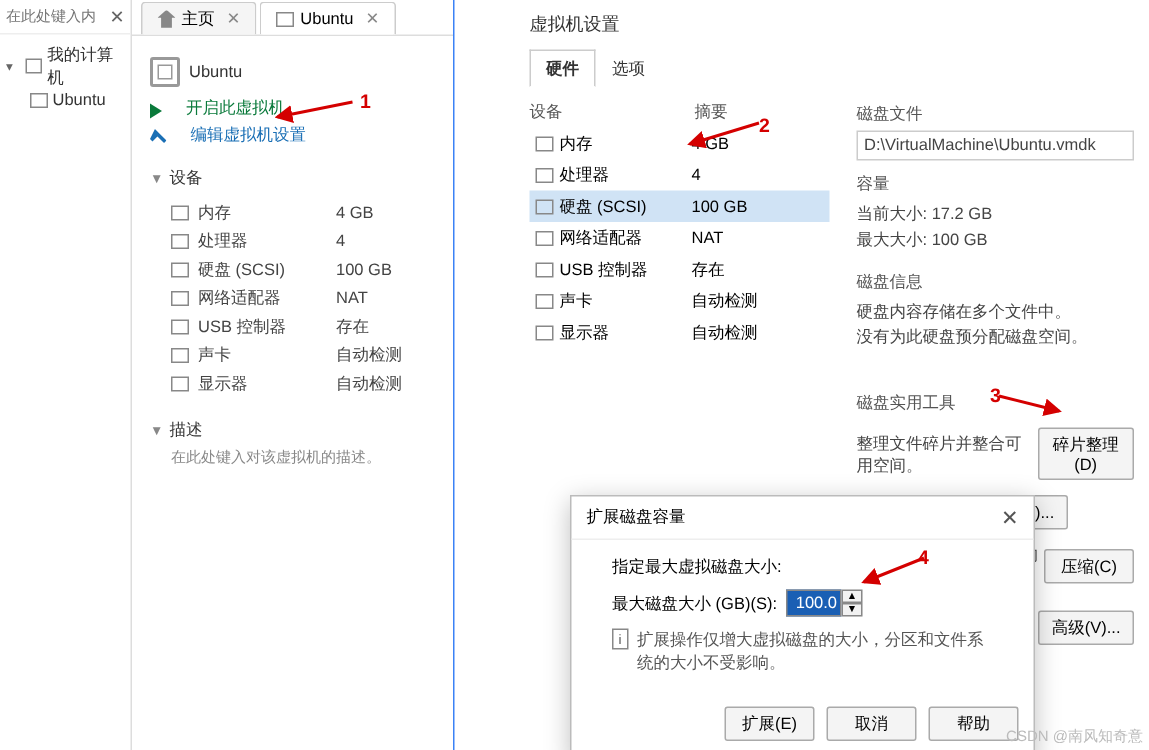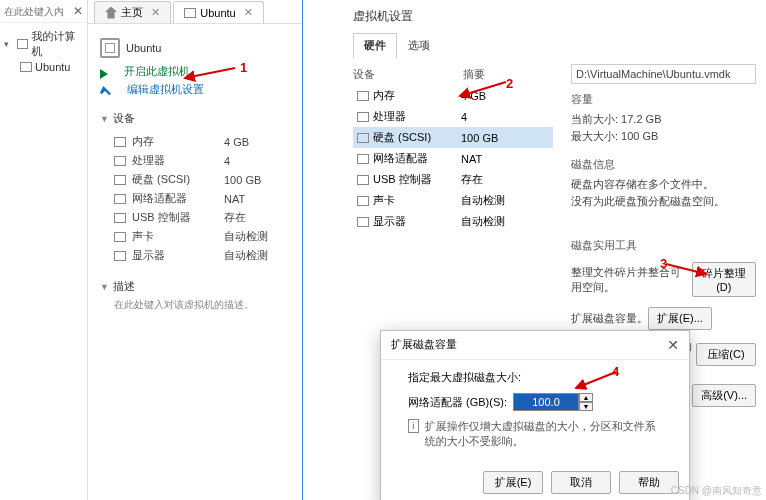--- a/index.html
+++ b/index.html
@@ -61,21 +61,21 @@
 .utility { margin-top:28px; position:relative;}
 .util-row { display:flex; align-items:center; justify-content:flex-start; padding:3px 0;}
 
 
 .expand-dlg { position:absolute; left:380px; top:330px; width:310px; background:#fff; border:1px solid #bbb; box-shadow:0 4px 16px rgba(0,0,0,0.25);}
 .dlg-title { display:flex; justify-content:space-between; padding:6px 10px; border-bottom:1px solid #eee;}
 .dlg-title .x { cursor:pointer; color:#555; font-size:14px;}
 .dlg-body { padding:10px 27px;}
 .dlg-row { display:flex; align-items:center; gap:6px; margin:8px 0;}
 .spinner { display:flex; align-items:center;}
-.spinner input { width:66px; text-align:center; border:1px solid #888; background:#1a5fb4; color:#fff; padding:2px;}
+.spinner input { width:37px; text-align:right; border:1px solid #888; background:#1a5fb4; color:#fff; padding:2px;}
 .spinner .sb { width:14px; display:flex; flex-direction:column;}
 .spinner .sb span{height:9px;border:1px solid #888;font-size:7px;text-align:center;line-height:7px;background:#f2f2f2;}
 .dlg-note { display:flex; gap:6px; color:#555; margin:8px 0 4px 0; font-size:10px;}
 .dlg-note .info{width:14px;height:14px;border:1px solid #888;display:inline-flex;align-items:center;justify-content:center;font-size:9px;}
 .dlg-btns { display:flex; justify-content:flex-end; gap:8px; padding:6px 10px 10px;}
 
 
 .ann { position:absolute; color:#d40000; font-size:13px; font-weight:bold; pointer-events:none;}
 .arrow { position:absolute; pointer-events:none; }
 .arrow svg { overflow:visible; }
@@ -242,20 +242,21 @@
           <div class="dev-list-row">
             <div class="c1">
               <span class="dev-icon"></span>
               <span>显示器</span>
             </div>
             <div>自动检测</div>
           </div>
         </div>
     </div>
     <div class="right-col">
+      <div class="grp-label">磁盘文件</div>
       <div class="kv" style="border:1px solid #ccc;padding:3px 4px;margin-bottom:8px;background:#fff;">D:\VirtualMachine\Ubuntu.vmdk</div>
 
       <div class="grp-label">容量</div>
       <div class="kv">当前大小: 17.2 GB</div>
       <div class="kv">最大大小: 100 GB</div>
 
       <div class="grp-label" style="margin-top:12px">磁盘信息</div>
       <div class="kv">硬盘内容存储在多个文件中。</div>
       <div class="kv">没有为此硬盘预分配磁盘空间。</div>
 
@@ -282,21 +283,21 @@
 </div>
 
 <div class="expand-dlg">
   <div class="dlg-title">
     <span>扩展磁盘容量</span>
     <span class="x">✕</span>
   </div>
   <div class="dlg-body">
     <div>指定最大虚拟磁盘大小:</div>
     <div class="dlg-row">
-      <span>网络适配器 (GB)(S):</span>
+      <span>最大磁盘大小 (GB)(S):</span>
       <div class="spinner">
         <input value="100.0" style="">
         <div class="sb">
             <span>▲</span>
             <span>▼</span>
           </div>
       </div>
     </div>
     <div class="dlg-note">
       <span class="info">i</span>

